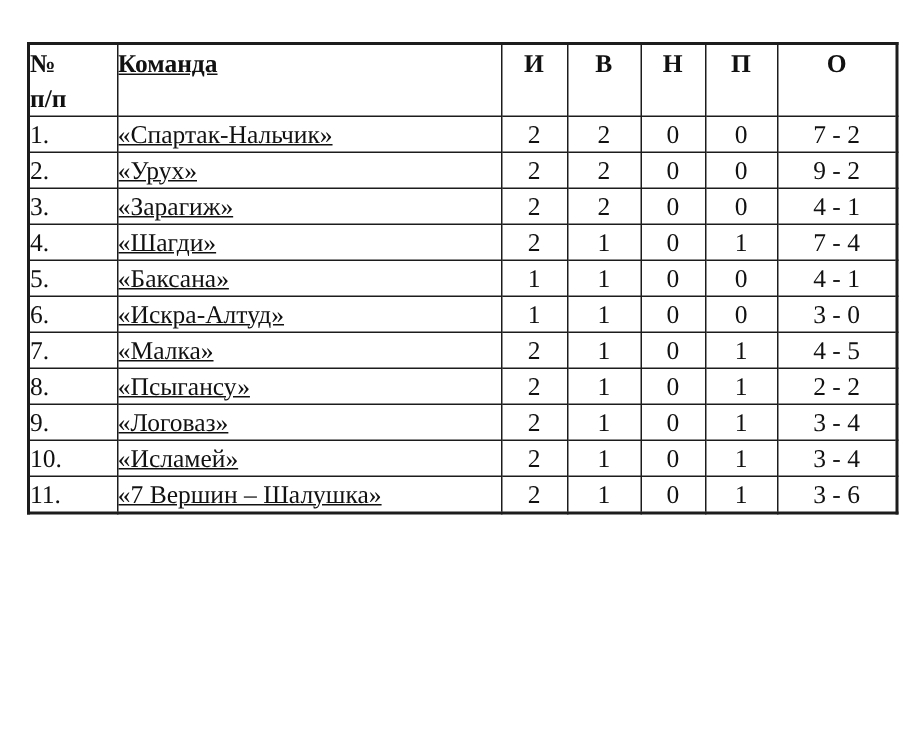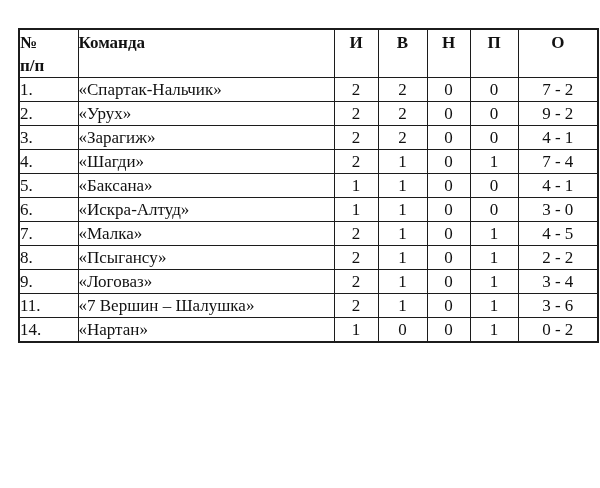--- a/index.html
+++ b/index.html
@@ -47,21 +47,21 @@
   .col-team-w  { width: 256px; }
   .col-i-w     { width: 44px; }
   .col-v-w     { width: 49px; }
   .col-n-w     { width: 43px; }
   .col-p-w     { width: 48px; }
   .col-o-w     { width: 80px; }
 
   .cell-left  { text-align: left; }
   .cell-center{ text-align: center; }
   .pad-num  { padding-left: 7px; }
-  .pad-team { padding-left: 9px; }
+  .pad-team { padding-left: 9px; text-decoration: underline; }
 </style>
 </head>
 <body>
 
 <div class="page">
   <table class="league-table">
     <colgroup>
       <col class="col-num-w">
         <col class="col-team-w">
         <col class="col-i-w">
@@ -157,32 +157,32 @@
       <tr>
         <td class="cell-left pad-num">9.</td>
         <td class="cell-left pad-team">«Логоваз»</td>
         <td class="cell-center">2</td>
         <td class="cell-center">1</td>
         <td class="cell-center">0</td>
         <td class="cell-center">1</td>
         <td class="cell-center">3 - 4</td>
       </tr>
       <tr>
+        <td class="cell-left pad-num">10.</td>
+        <td class="cell-left pad-team">«Исламей»</td>
+        <td class="cell-center">2</td>
+        <td class="cell-center">1</td>
+        <td class="cell-center">0</td>
+        <td class="cell-center">1</td>
+        <td class="cell-center">3 - 4</td>
+      </tr>
+      <tr>
         <td class="cell-left pad-num">11.</td>
         <td class="cell-left pad-team">«7 Вершин – Шалушка»</td>
         <td class="cell-center">2</td>
         <td class="cell-center">1</td>
         <td class="cell-center">0</td>
         <td class="cell-center">1</td>
         <td class="cell-center">3 - 6</td>
       </tr>
-      <tr>
-        <td class="cell-left pad-num">14.</td>
-        <td class="cell-left pad-team">«Нартан»</td>
-        <td class="cell-center">1</td>
-        <td class="cell-center">0</td>
-        <td class="cell-center">0</td>
-        <td class="cell-center">1</td>
-        <td class="cell-center">0 - 2</td>
-      </tr>
     </tbody>
   </table>
 </div>
 
 </body></html>

